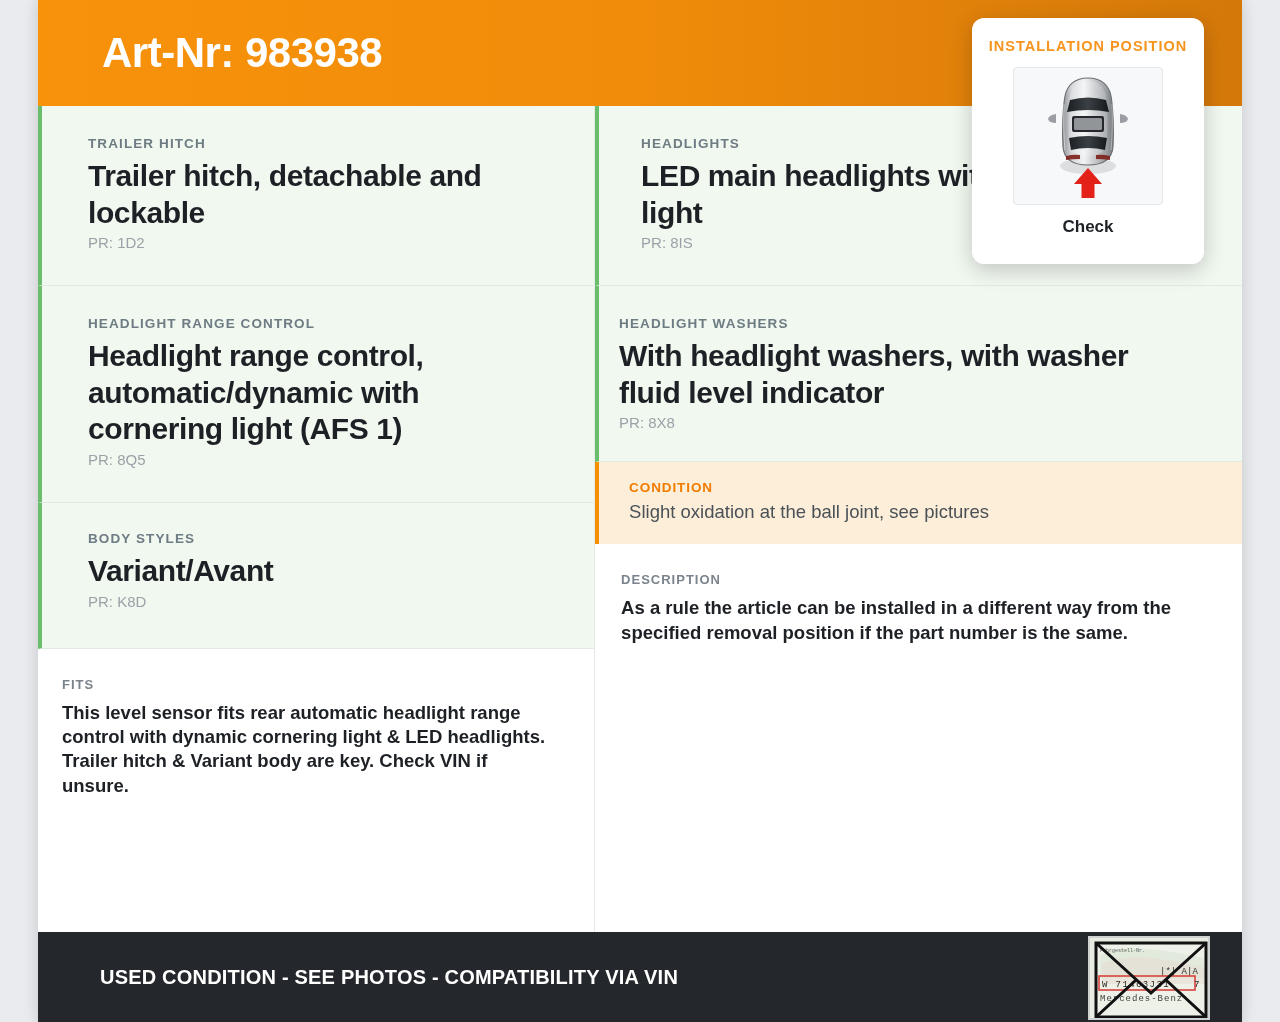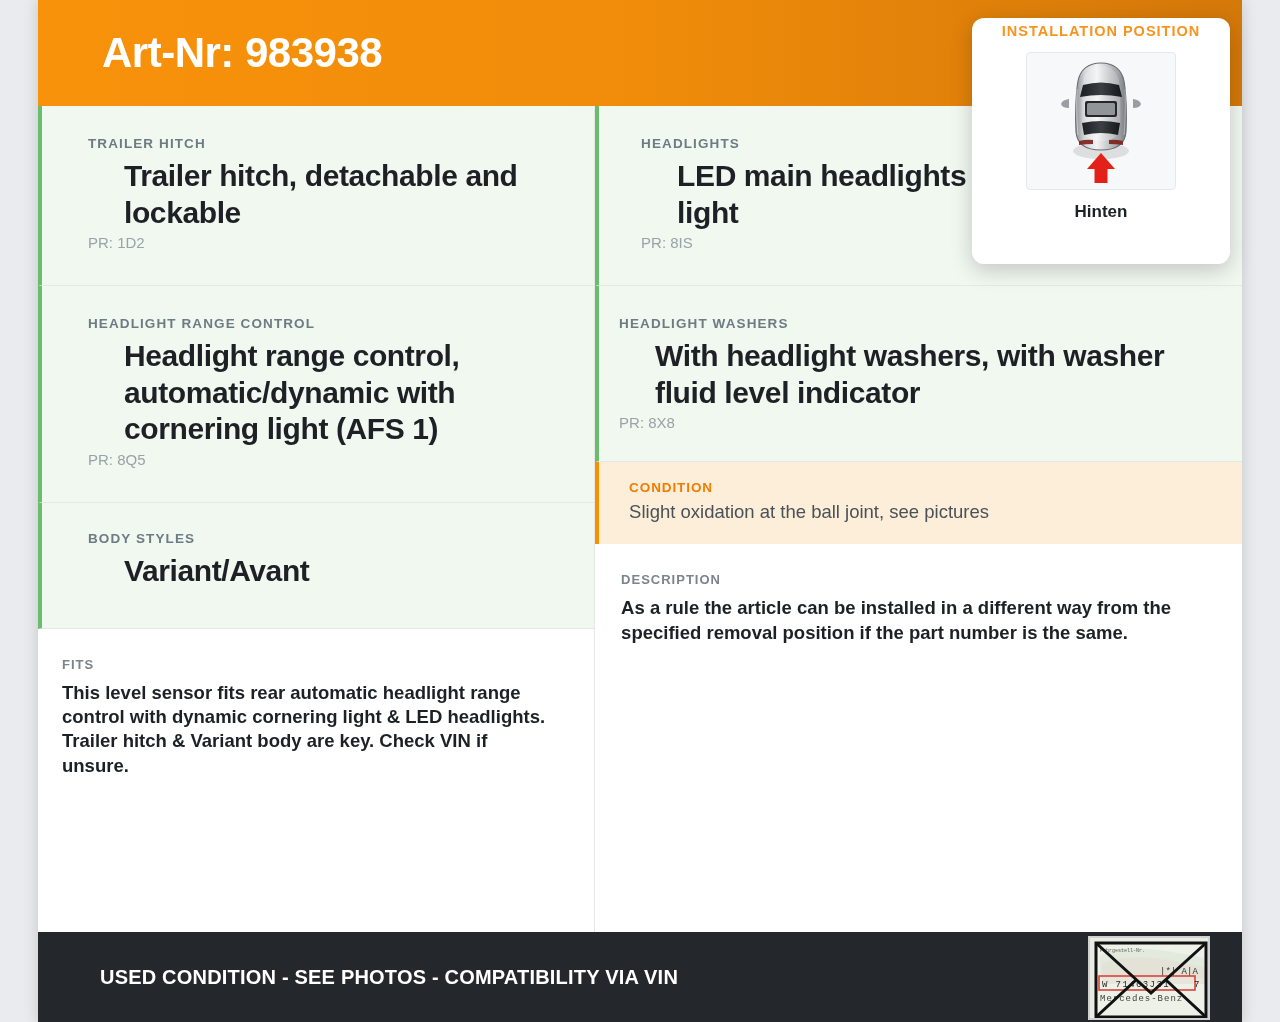--- a/index.html
+++ b/index.html
@@ -75,21 +75,20 @@
     color: #6d7b83;
     text-transform: uppercase;
     margin-bottom: 7px;
   }
   .feat .val {
     font-size: 30px;
     font-weight: bold;
     line-height: 1.22;
     color: #1d2125;
     letter-spacing: -0.4px;
-    margin-left: 36px;
   }
   .feat .pr {
     font-size: 15px;
     color: #9aa2a8;
     margin-top: 3px;
   }
 
   
   .condition {
     background: #fdeed9;
@@ -158,28 +157,28 @@
     background: #ffffff;
     border: 2px solid #cfd2d0;
     overflow: hidden;
   }
 
   
   #install-card {
     position: absolute;
     left: 972px;
     top: 18px;
-    width: 258px;
+    width: 232px;
     height: 246px;
     background: #ffffff;
     border-radius: 12px;
     box-shadow: 0 6px 22px rgba(0,0,0,0.20);
     z-index: 20;
     text-align: center;
-    padding-top: 5px;
+    padding-top: 20px;
   }
   #install-card .ic-title {
     font-size: 14.5px;
     font-weight: bold;
     letter-spacing: 1.0px;
     color: #f7941e;
     text-transform: uppercase;
   }
   #install-card .ic-frame {
     width: 150px;
@@ -220,20 +219,21 @@
 
       <div class="feat">
         <div class="eyebrow">HEADLIGHT RANGE CONTROL</div>
         <div class="val">Headlight range control, automatic/dynamic with cornering light (AFS 1)</div>
         <div class="pr">PR: 8Q5</div>
       </div>
 
       <div class="feat" style="padding-top:28px;padding-bottom:38px;">
         <div class="eyebrow">BODY STYLES</div>
         <div class="val">Variant/Avant</div>
+        <div class="pr">PR: K8D</div>
       </div>
 
       <div class="plain fits">
         <div class="eyebrow">FITS</div>
         <div class="txt">This level sensor fits rear automatic headlight range control with dynamic cornering light &amp; LED headlights. Trailer hitch &amp; Variant body are key. Check VIN if unsure.</div>
       </div>
 
       <div class="spacer"></div>
     </div>
 
@@ -332,14 +332,14 @@
 
       <path d="M24 30 q-1 26 1 46" fill="none" stroke="#ffffff" stroke-width="1" opacity="0.5"></path>
       <path d="M72 30 q1 26 -1 46" fill="none" stroke="#ffffff" stroke-width="1" opacity="0.4"></path>
 
       <path d="M26 82 q8 -2 14 -1 l0 4 q-7 0 -14 1 z" fill="#7d1f17" opacity="0.9"></path>
       <path d="M70 82 q-8 -2 -14 -1 l0 4 q7 0 14 1 z" fill="#7d1f17" opacity="0.9"></path>
 
       <path d="M48 94 L62 110 L54.5 110 L54.5 124 L41.5 124 L41.5 110 L34 110 Z" fill="#e32119"></path>
     </svg>
   </div>
-  <div class="ic-label">Hinten</div>
+  <div class="ic-label">Check</div>
 </div>
 
 </body></html>

